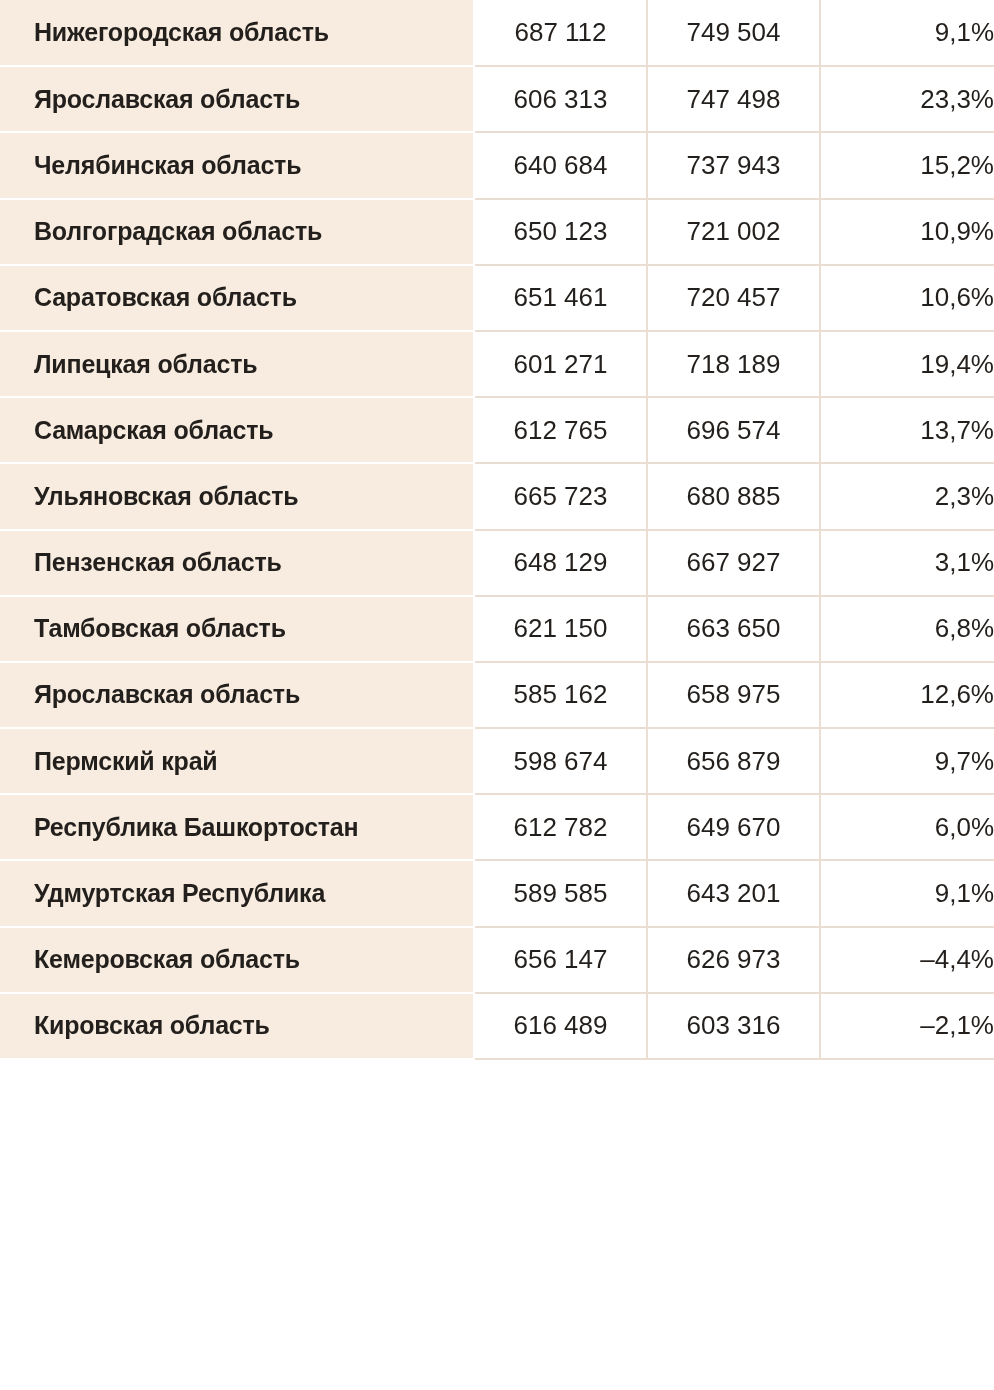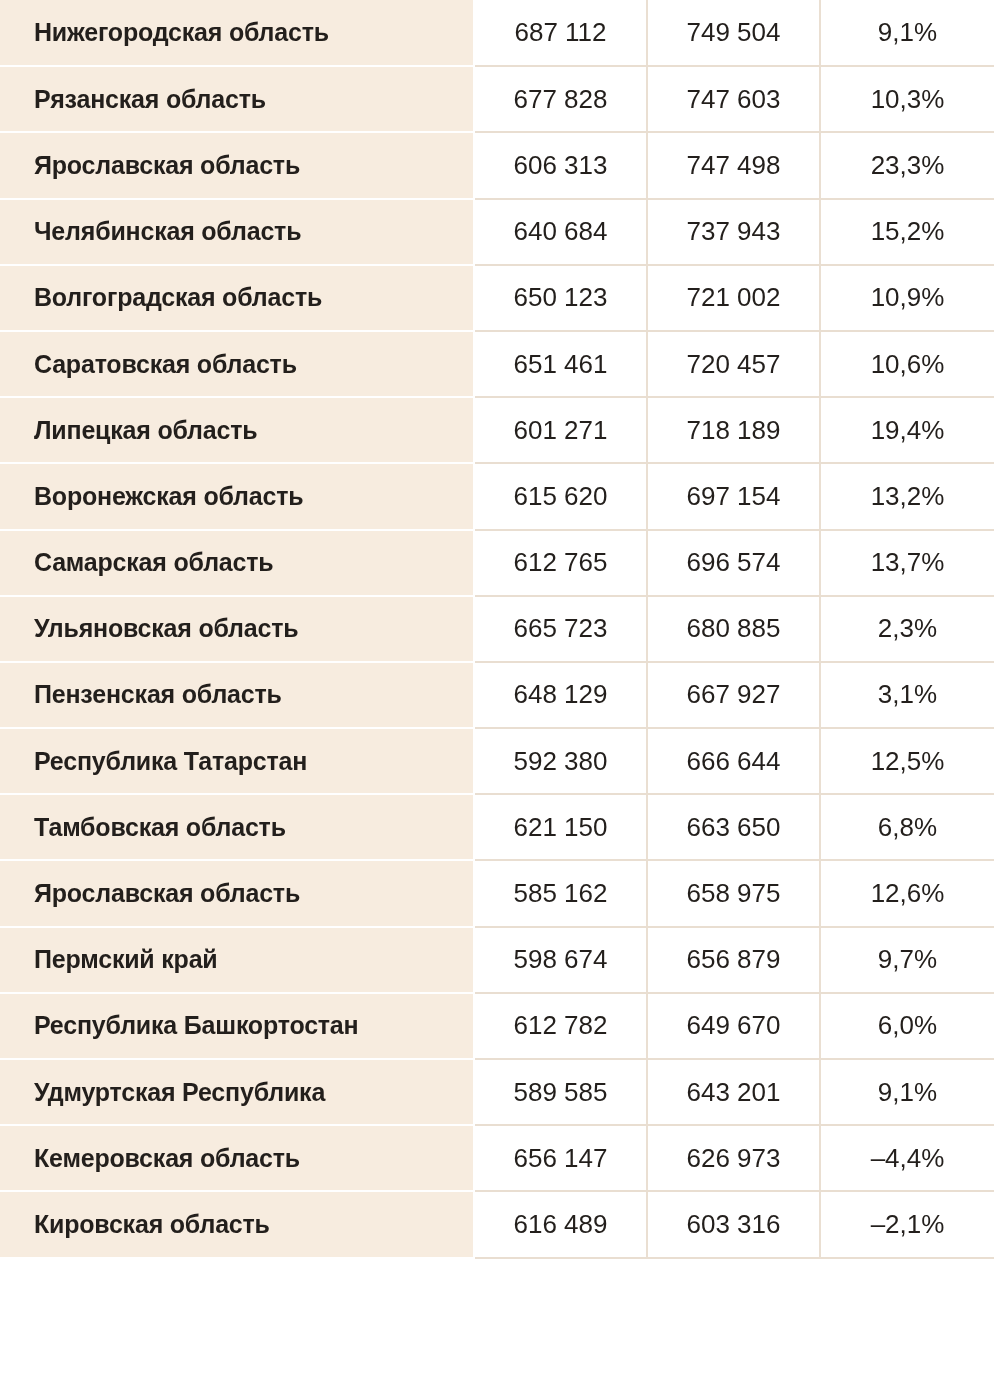--- a/index.html
+++ b/index.html
@@ -37,21 +37,21 @@
   .col-num {
     width: 173px;
     text-align: center;
     font-size: 26px;
     color: #231f1c;
     background: #ffffff;
     border-right: 2px solid #eadfd2;
   }
   .col-pct {
     width: 174px;
-    text-align: center;
+    text-align: right;
     font-size: 26px;
     color: #231f1c;
     background: #ffffff;
   }
   table.data-table tr {
     border-bottom: 2px solid #ffffff;
   }
   .col-num, .col-pct {
     border-bottom: 2px solid #e9ded1;
   }
@@ -62,26 +62,20 @@
 </head>
 <body>
 
 <table class="data-table">
   <tbody id="table-body">
       <tr>
         <td class="col-region">Нижегородская область</td>
         <td class="col-num">687 112</td>
         <td class="col-num">749 504</td>
         <td class="col-pct">9,1%</td>
-      </tr>
-      <tr>
-        <td class="col-region">Рязанская область</td>
-        <td class="col-num">677 828</td>
-        <td class="col-num">747 603</td>
-        <td class="col-pct">10,3%</td>
       </tr>
       <tr>
         <td class="col-region">Ярославская область</td>
         <td class="col-num">606 313</td>
         <td class="col-num">747 498</td>
         <td class="col-pct">23,3%</td>
       </tr>
       <tr>
         <td class="col-region">Челябинская область</td>
         <td class="col-num">640 684</td>
@@ -100,48 +94,36 @@
         <td class="col-num">720 457</td>
         <td class="col-pct">10,6%</td>
       </tr>
       <tr>
         <td class="col-region">Липецкая область</td>
         <td class="col-num">601 271</td>
         <td class="col-num">718 189</td>
         <td class="col-pct">19,4%</td>
       </tr>
       <tr>
-        <td class="col-region">Воронежская область</td>
-        <td class="col-num">615 620</td>
-        <td class="col-num">697 154</td>
-        <td class="col-pct">13,2%</td>
-      </tr>
-      <tr>
         <td class="col-region">Самарская область</td>
         <td class="col-num">612 765</td>
         <td class="col-num">696 574</td>
         <td class="col-pct">13,7%</td>
       </tr>
       <tr>
         <td class="col-region">Ульяновская область</td>
         <td class="col-num">665 723</td>
         <td class="col-num">680 885</td>
         <td class="col-pct">2,3%</td>
       </tr>
       <tr>
         <td class="col-region">Пензенская область</td>
         <td class="col-num">648 129</td>
         <td class="col-num">667 927</td>
         <td class="col-pct">3,1%</td>
-      </tr>
-      <tr>
-        <td class="col-region">Республика Татарстан</td>
-        <td class="col-num">592 380</td>
-        <td class="col-num">666 644</td>
-        <td class="col-pct">12,5%</td>
       </tr>
       <tr>
         <td class="col-region">Тамбовская область</td>
         <td class="col-num">621 150</td>
         <td class="col-num">663 650</td>
         <td class="col-pct">6,8%</td>
       </tr>
       <tr>
         <td class="col-region">Ярославская область</td>
         <td class="col-num">585 162</td>

